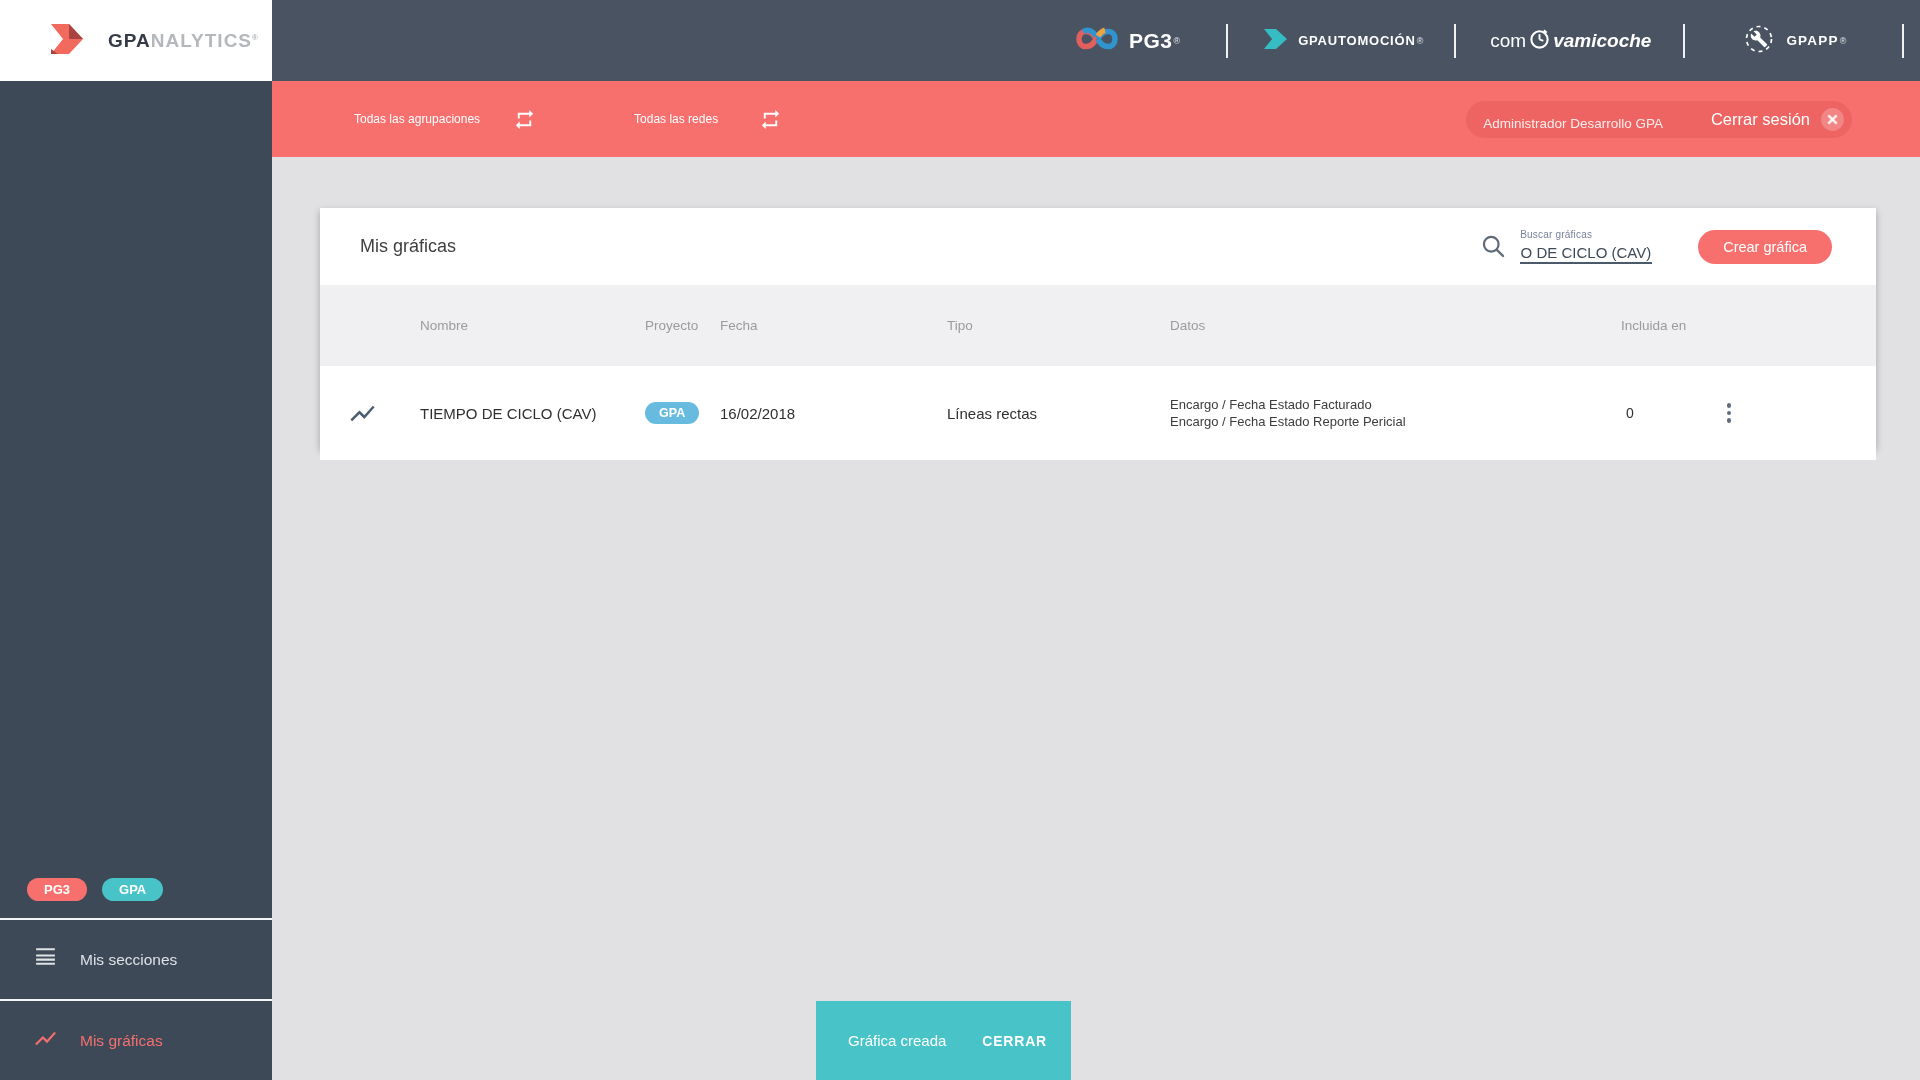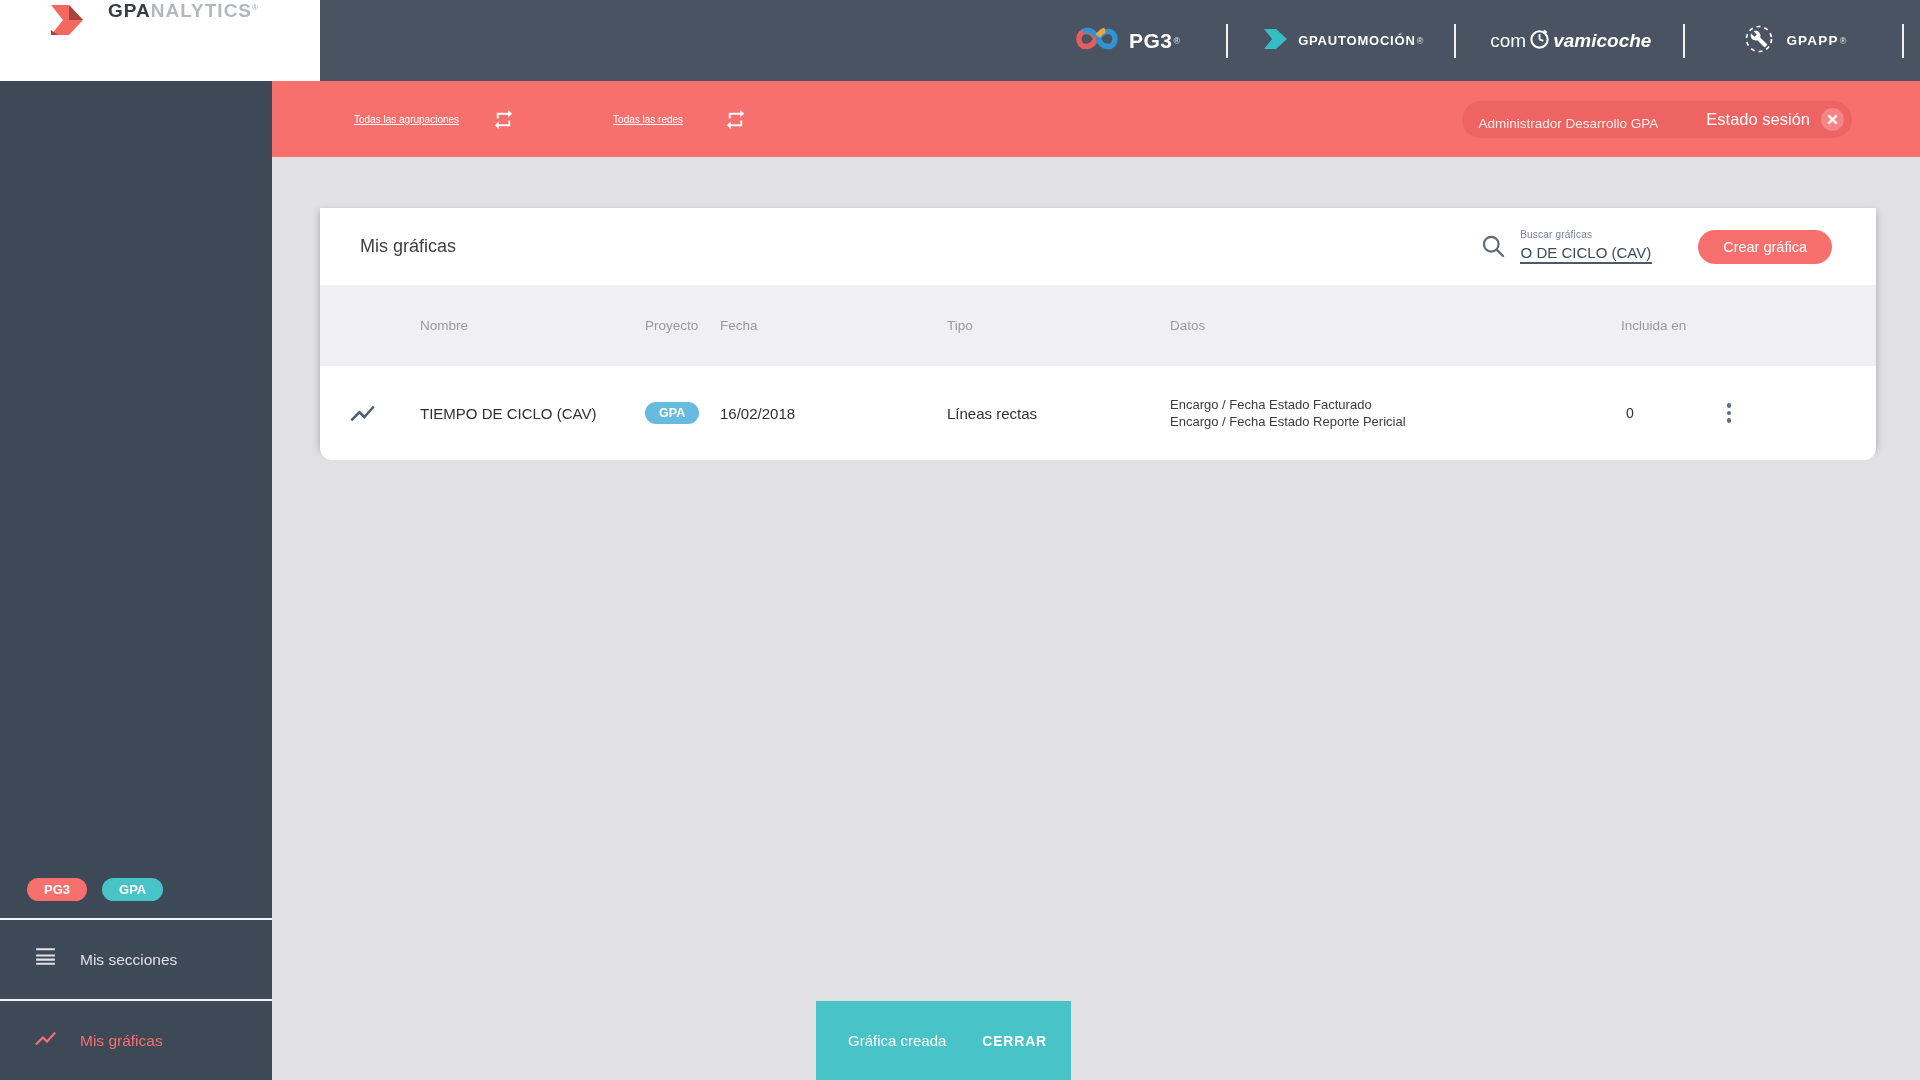--- a/index.html
+++ b/index.html
@@ -18,29 +18,29 @@
   .gpau { margin-left:35px; }
   .gpau .txt { font-size:13px; font-weight:600; letter-spacing:.8px; margin-left:9px; }
   .comprova { margin-left:34px; color:#fff; font-size:19px; display:flex; align-items:center; }
   .comprova .pre { font-weight:500; }
   .comprova .post { font-weight:bold; font-style:italic; }
   .comprova svg { margin:0 2px; }
   .gpapp { margin-left:58px; }
   .gpapp .txt { font-size:13.5px; font-weight:700; letter-spacing:1.2px; margin-left:11px; }
 
   
-  .brand-box { position:absolute; left:0; top:0; width:320px; height:81px; background:#ffffff; display:flex; padding-left:49px; z-index:3; }
+  .brand-box { position:absolute; left:0; top:0; width:272px; height:81px; background:#ffffff; display:flex; align-items:center; padding-left:49px; z-index:3; }
   .brand-text { margin-left:11px; font-size:19px; letter-spacing:1px; white-space:nowrap; }
   .brand-text .b1 { color:#353b46; font-weight:bold; }
   .brand-text .b2 { color:#b4b7bc; font-weight:600; }
   .brand-text .reg { font-size:8px; color:#9ea1a6; vertical-align:super; }
 
   
   .filter-bar { position:absolute; left:272px; top:81px; width:1648px; height:76px; background:#f8706e; display:flex; align-items:center; }
-  .fb-label { color:#ffffff; font-size:10px; cursor:pointer;text-decoration:underline; }
+  .fb-label { color:#ffffff; font-size:12px; cursor:pointer; }
   .fb-agrup { margin-left:82px; }
   .fb-swap1 { margin-left:33px; }
   .fb-redes { margin-left:98px; }
   .fb-swap2 { margin-left:41px; }
   .fb-swap { cursor:pointer; display:flex; }
   .session-pill { margin-left:auto; margin-right:68px; height:37px; border-radius:19px; background:#ee6462; display:flex; align-items:center; padding:0 7px 0 17px; }
   .session-user { color:#ffeceb; font-size:13.5px;margin-top:8px; }
   .session-logout { color:#ffffff; font-size:16.5px; margin-left:48px; cursor:pointer; }
   .session-cancel { margin-left:10px; cursor:pointer; display:flex; }
 
@@ -64,21 +64,21 @@
   .search-icon { margin-right:13px; cursor:pointer; display:flex; }
   .search-field { width:132px; display:flex; flex-direction:column; }
   .search-label { font-size:10px; color:#76839a; letter-spacing:.2px; margin-bottom:2px; }
   .search-valuebox { border-bottom:2px solid #4b5a6b; height:22px; overflow:hidden; display:flex; justify-content:flex-end; align-items:center; white-space:nowrap; cursor:text; }
   .search-value { font-size:15px; color:#3d4a58; }
   .caret-bar { display:inline-block; width:2px; height:17px; background:#3d4a58; margin-left:1px; }
   .create-btn { margin-left:46px; height:34px; border:none; border-radius:17px; background:#f8706e; color:#fff; font-size:14.5px; padding:0 25px; font-family:"Liberation Sans", sans-serif; cursor:pointer; }
 
   .thead, .trow { display:grid; grid-template-columns:100px 225px 75px 227px 223px 451px 89px 1fr; align-items:center; }
   .thead { height:81px; background:#f0f0f2; color:#9b9b9b; font-size:13.5px; }
-  .trow { height:94px; background:#fff; font-size:15px; color:#303030; cursor:pointer;border-radius:12px; }
+  .trow { height:94px; background:#fff; font-size:15px; color:#303030; cursor:pointer; }
   .cell-icon { padding-left:28px; display:flex; }
   .gpa-chip { display:inline-block; height:22px; line-height:22px; border-radius:11px; padding:0 14px; background:#67bbde; color:#fff; font-size:12.5px; font-weight:bold; }
   .cell-datos { font-size:13px; color:#3c3c3c; line-height:17px; }
   .cell-incl { padding-left:5px; font-size:14px; }
   .kebab { margin-left:7px; width:24px; height:28px; display:flex; flex-direction:column; align-items:center; justify-content:center; gap:3px; cursor:pointer; }
   .kebab i { width:4.5px; height:4.5px; border-radius:50%; background:#5f6d7c; }
 
   
   .toast { position:absolute; left:816px; top:1001px; width:255px; height:79px; background:#48c3c8; display:flex; align-items:center; padding:0 12px 0 32px; }
   .toast-msg { color:#fff; font-size:15px; }
@@ -173,21 +173,21 @@
     </span>
     <span class="fb-label fb-redes">Todas las redes</span>
     <span class="fb-swap fb-swap2">
       <svg width="23" height="23" viewBox="0 0 24 24">
           <path d="M7 7h10v3l4-4-4-4v3H5v6h2V7zm10 10H7v-3l-4 4 4 4v-3h12v-6h-2v4z" fill="#fff"></path>
         </svg>
     </span>
 
     <div class="session-pill">
       <span class="session-user">Administrador Desarrollo GPA</span>
-      <span class="session-logout">Estado sesión</span>
+      <span class="session-logout">Cerrar sesión</span>
       <span class="session-cancel">
         <svg width="25" height="25" viewBox="0 0 24 24">
           <circle cx="12" cy="12" r="11" fill="rgba(255,255,255,0.22)"></circle>
           <line x1="8" y1="8" x2="16" y2="16" stroke="rgba(255,255,255,0.85)" stroke-width="2.6"></line>
           <line x1="16" y1="8" x2="8" y2="16" stroke="rgba(255,255,255,0.85)" stroke-width="2.6"></line>
         </svg>
       </span>
     </div>
   </div>
 

